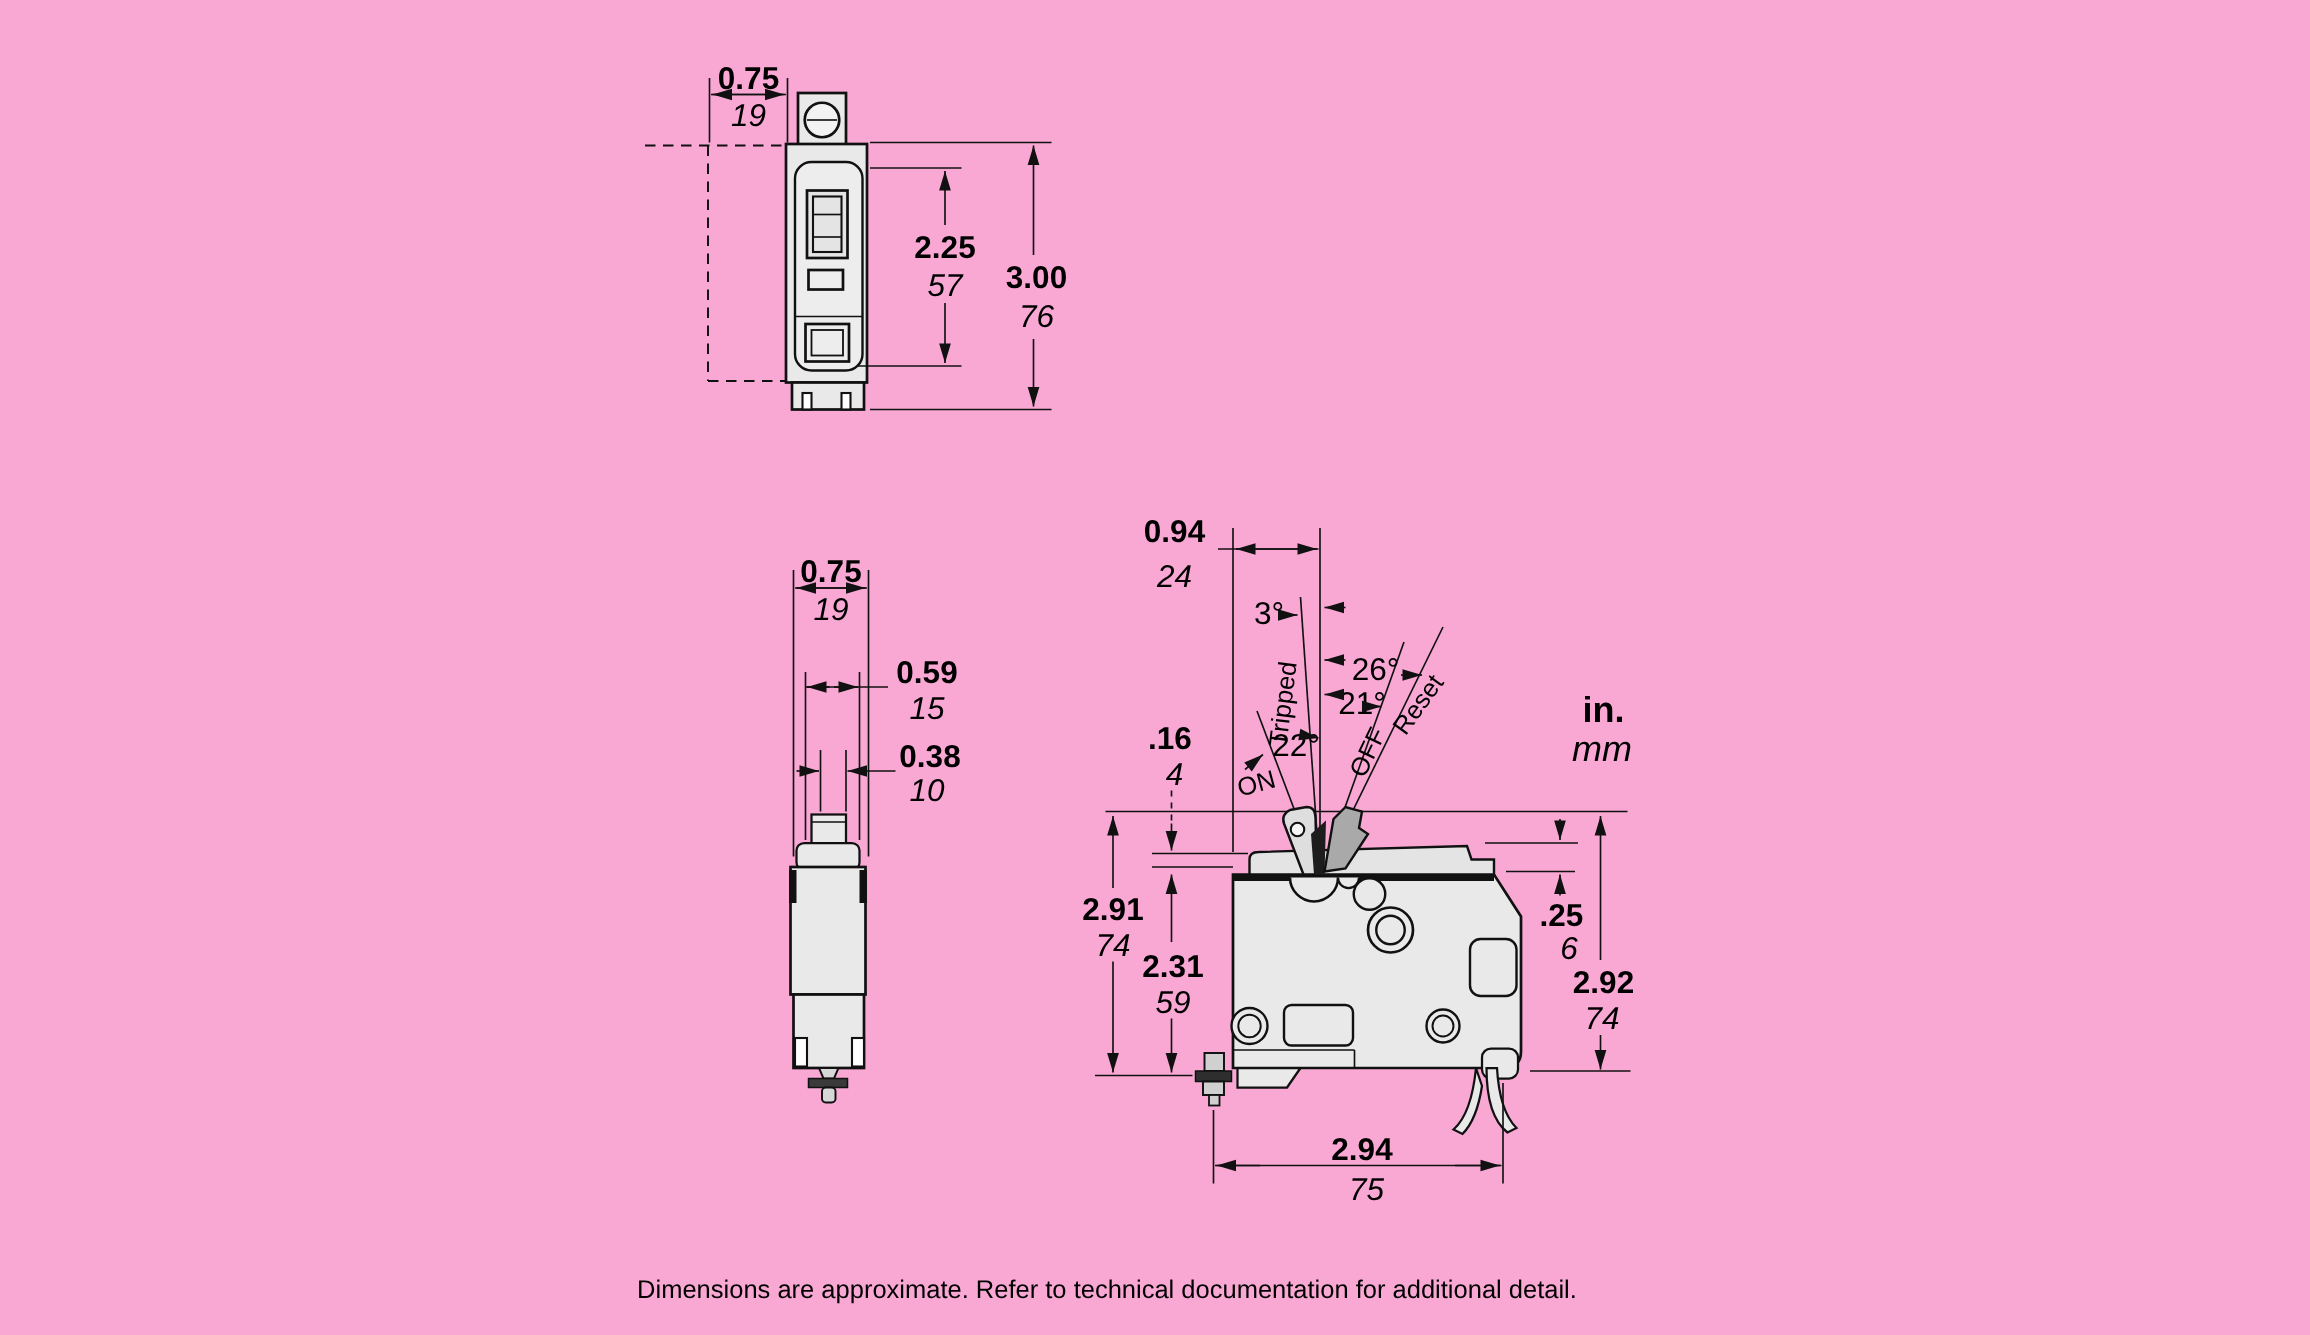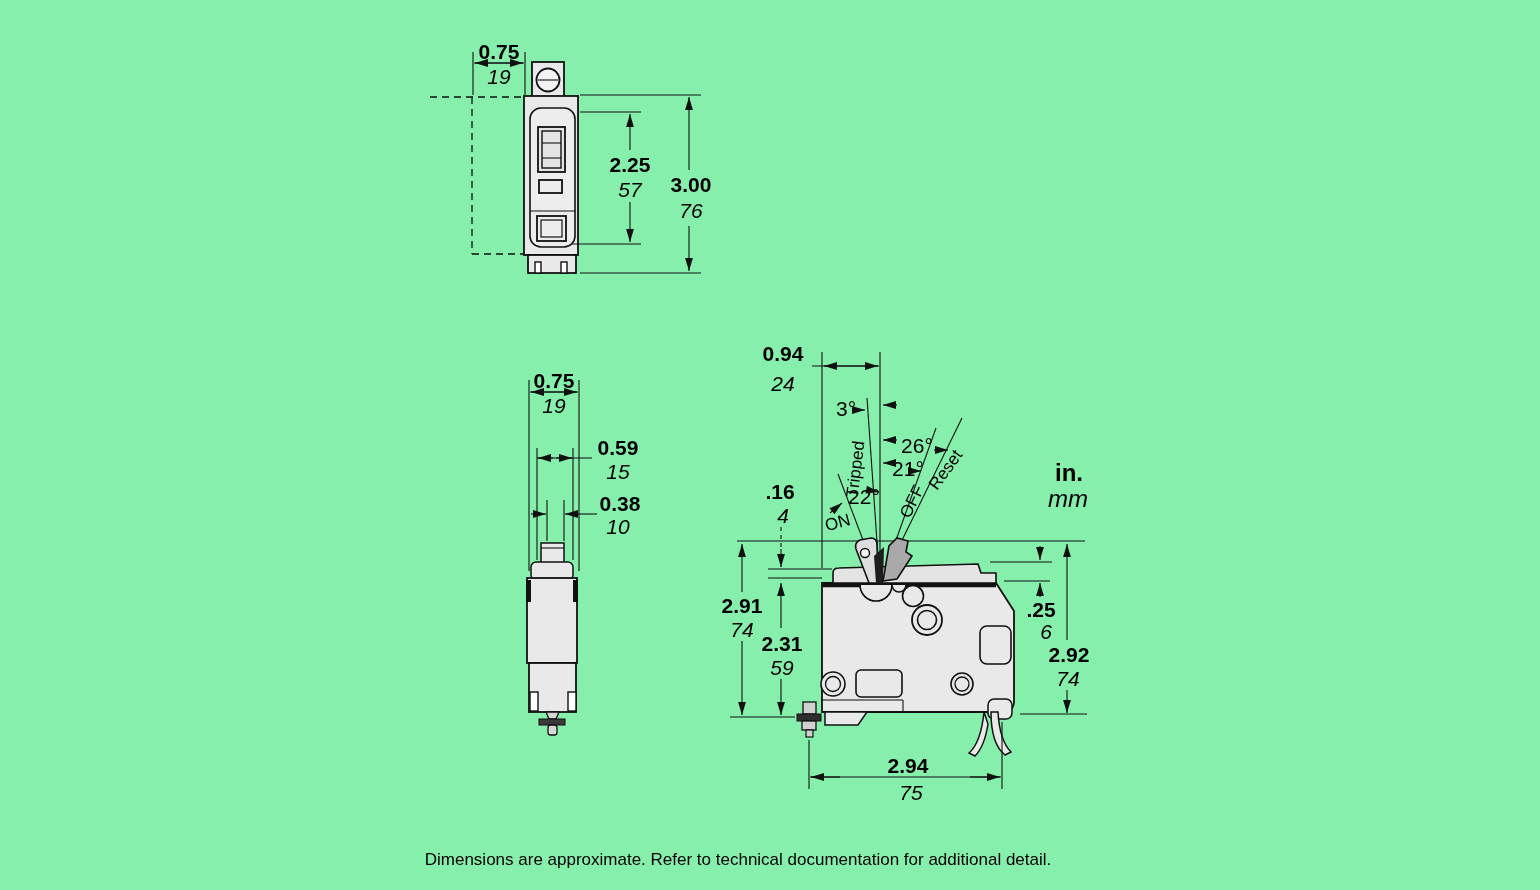--- a/index.html
+++ b/index.html
@@ -1,16 +1,16 @@
 <!DOCTYPE html>
 <html><head>
 <meta charset="utf-8">
 <style>
   html,body{margin:0;padding:0;background:#ffffff;}
-  .stage{position:relative;width:1540px;height:890px;background:#86efac;overflow:hidden;
+  .stage{position:relative;width:1540px;height:890px;background:#f9a8d4;overflow:hidden;
          font-family:"Liberation Sans","DejaVu Sans",sans-serif;}
   svg text{fill:#000;}
   .din{font-family:"Liberation Sans",sans-serif;font-weight:bold;font-size:21px;}
   .dmm{font-family:"Liberation Sans",sans-serif;font-style:italic;font-size:21px;}
   .ang{font-family:"Liberation Sans",sans-serif;font-size:21px;}
   .pos{font-family:"Liberation Sans",sans-serif;font-size:17px;}
   .unit-in{font-family:"Liberation Sans",sans-serif;font-weight:bold;font-size:24px;}
   .unit-mm{font-family:"Liberation Sans",sans-serif;font-style:italic;font-size:24px;}
   .cap{font-family:"Liberation Sans",sans-serif;font-size:17px;}
   .thin{stroke:#111;stroke-width:1.1;fill:none;}

